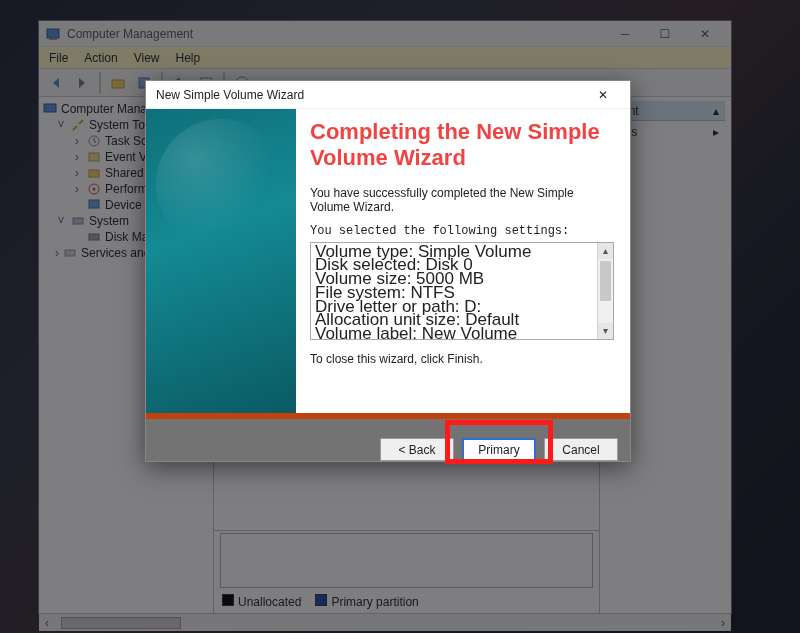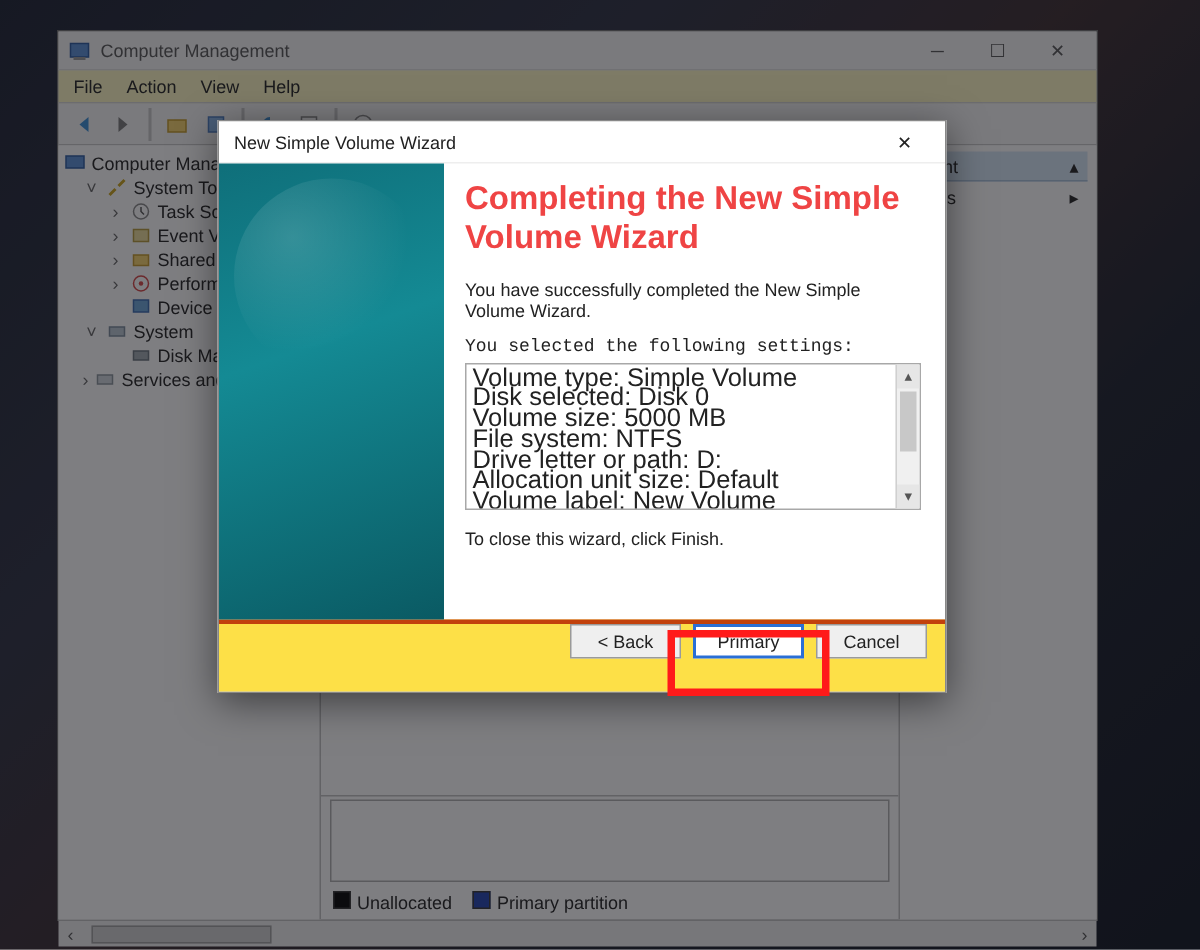--- a/index.html
+++ b/index.html
@@ -60,21 +60,21 @@
   .wiz-h1 { font-size:22px; font-weight:700; color:#ef4444; line-height:1.2; margin:0 0 14px 0; }
   .wiz-p { margin:0 0 10px 0; }
   .wiz-list-label { margin:4px 0 4px 0;font-family:Liberation Mono, monospace; }
   .wiz-listbox { position:relative; border:1px solid #a8a8a8; height:98px; padding:2px 16px 2px 4px; background:#fff; overflow:hidden; }
   .wiz-listbox .line { white-space:nowrap; font-size:17px; line-height:13.7px; }
   .wiz-vscroll { position:absolute; right:0; top:0; bottom:0; width:16px; background:#f0f0f0; border-left:1px solid #d0d0d0; display:flex; flex-direction:column; }
   .wiz-vscroll .arrow { height:16px; display:flex; align-items:center; justify-content:center; font-size:10px; color:#555; background:#e6e6e6; }
   .wiz-vscroll .thumb { flex:0 0 40px; background:#c8c8c8; margin:2px; }
   .wiz-vscroll .track { flex:1; }
   .wiz-close { margin-top:12px; }
-  .wiz-footer { height:48px; border-top:3px solid #c2410c; display:flex; align-items:flex-start; justify-content:flex-end; gap:8px; padding:0 12px; background:#fde047; }
+  .wiz-footer { height:48px; border-top:6px solid #c2410c; display:flex; align-items:flex-end; justify-content:flex-end; gap:8px; padding:0 12px; background:#737373; }
   .wbutton { min-width:74px; height:23px; border:1px solid #9a9a9a; background:#efefef; display:flex; align-items:center; justify-content:center; }
   .wbutton.primary { border:2px solid #2a6fd6; background:#fff; }
   .highlight { position:absolute; left:445px; top:420px; width:108px; height:44px; border:5px solid #ff1a1a; z-index:60; pointer-events:none; }
 </style>
 </head>
 <body>
 
 <div class="mmc">
   <div class="mmc-titlebar">
     <span class="ticon">

